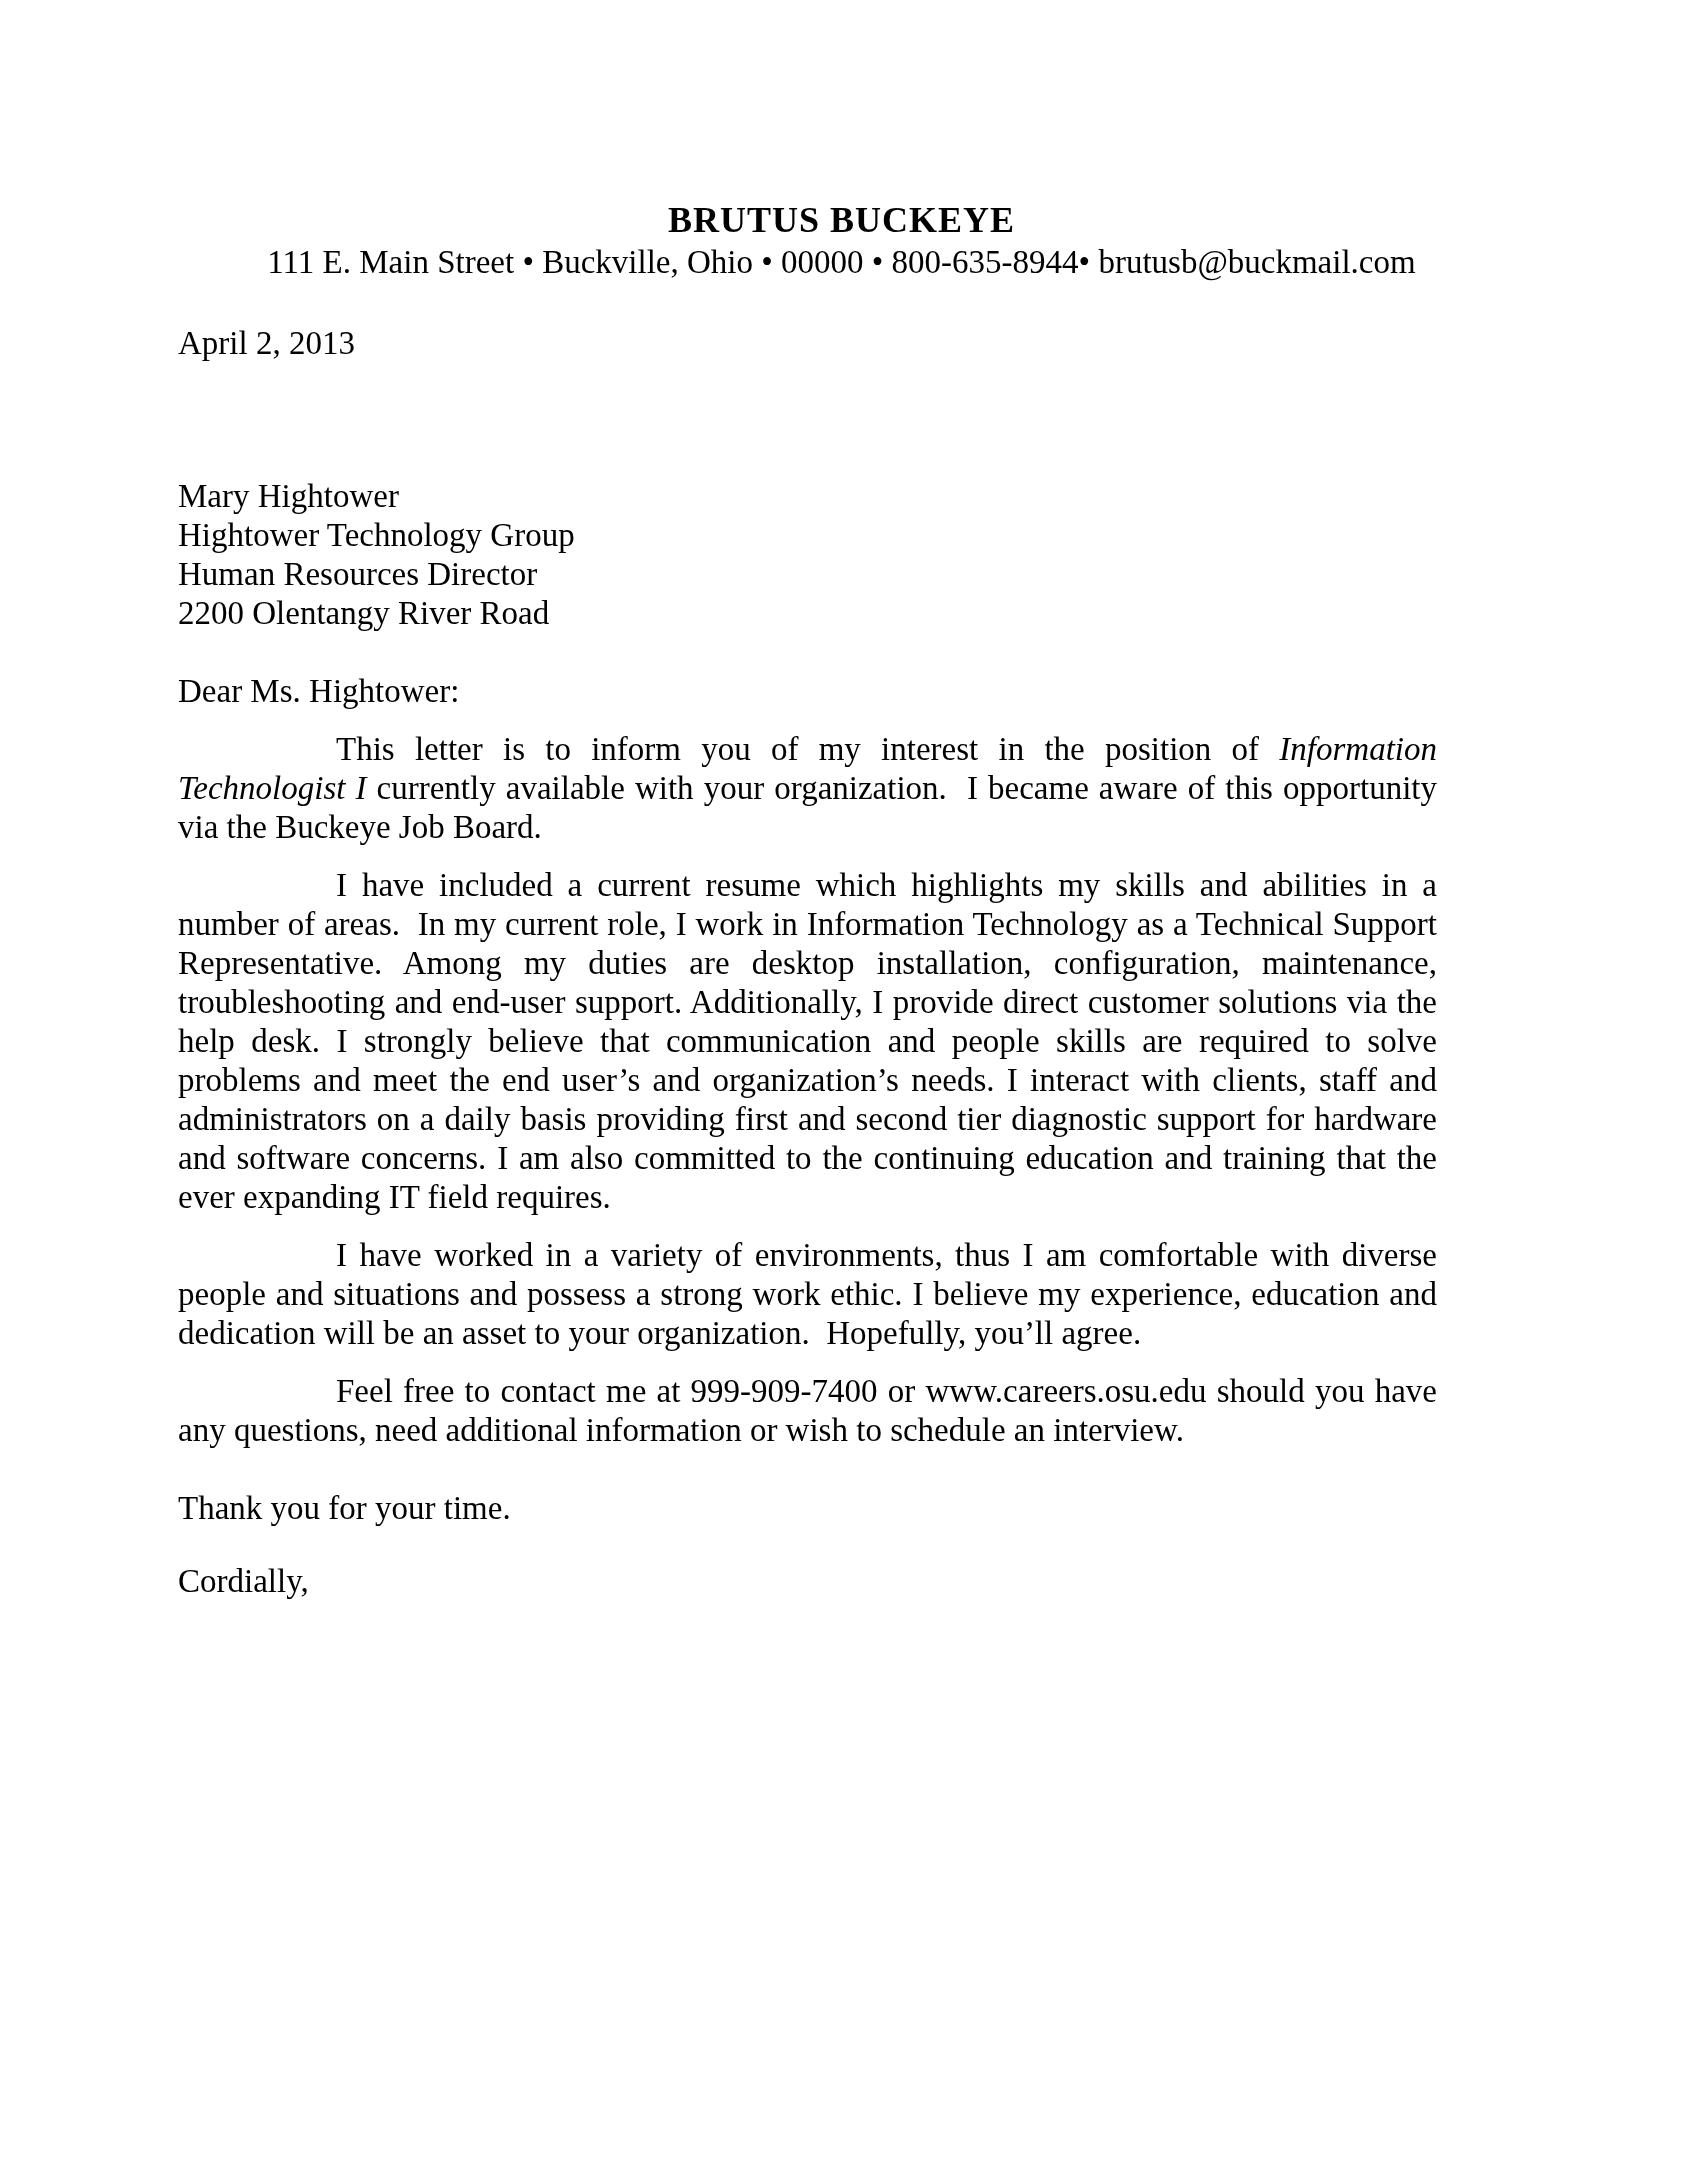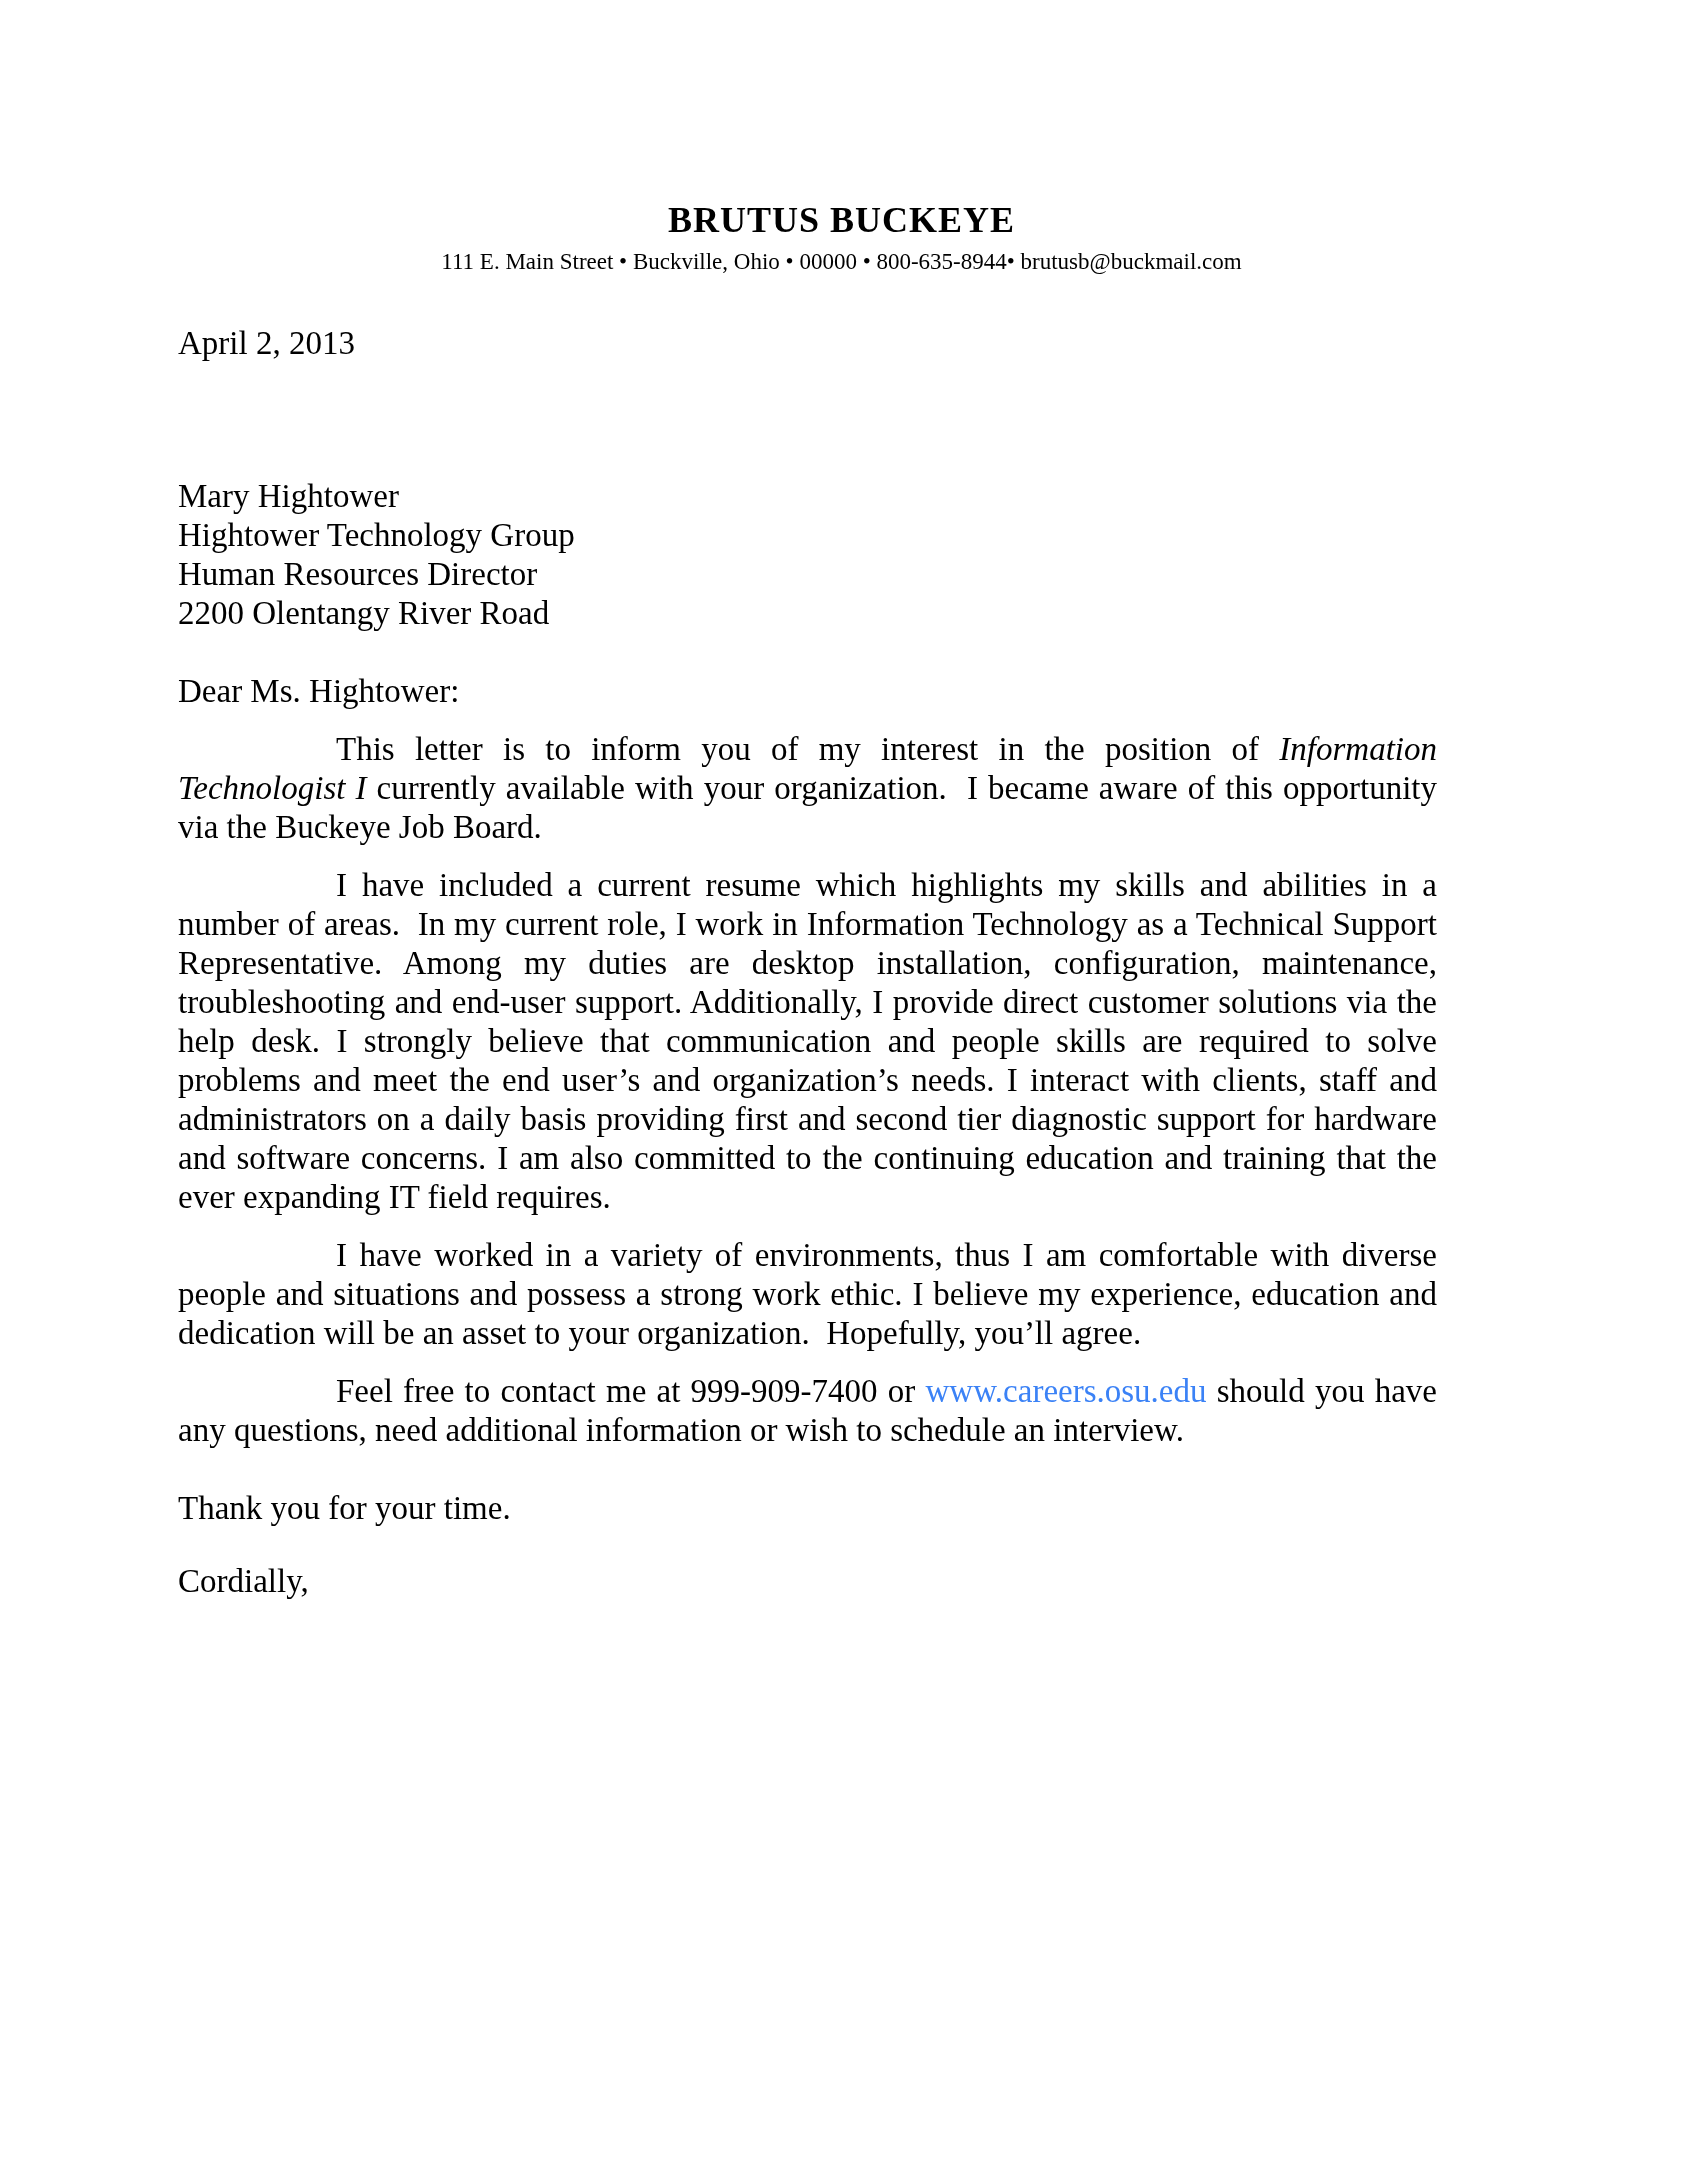--- a/index.html
+++ b/index.html
@@ -13,40 +13,40 @@
     font-family: "Liberation Serif", "DejaVu Serif", serif;
     overflow: hidden;
   }
   .letterhead { padding-top: 198px; text-align: center; }
   .applicant-name {
     font-size: 36px;
     font-weight: bold;
     line-height: 44px;
     letter-spacing: 1px;
   }
-  .contact-line { font-size: 23px; line-height: 40px; }
+  .contact-line { font-size: 33px; line-height: 40px; }
   .content {
     margin-left: 178px;
     width: 1259px;
     font-size: 33px;
     line-height: 39px;
   }
   .date-line   { margin-top: 42px; }
   .recipient   { margin-top: 114px; }
   .salutation  { margin-top: 39px; }
   p.body-par {
     margin-top: 19px;
     text-align: justify;
     text-indent: 158px;
   }
   .closing-line { margin-top: 39px; }
   .valediction  { margin-top: 34px; }
   .signature    { margin-top: 77px; }
   .italic { font-style: italic; }
-  .link   { color: #3b82f6; cursor: pointer; }
+  .link   { color: #000000; cursor: pointer; }
 </style>
 </head>
 <body>
 
 <div class="page">
 
   <div class="letterhead">
     <div class="applicant-name">BRUTUS BUCKEYE</div>
     <div class="contact-line">111 E. Main Street • Buckville, Ohio • 00000 • 800-635-8944• brutusb@buckmail.com</div>
   </div>

